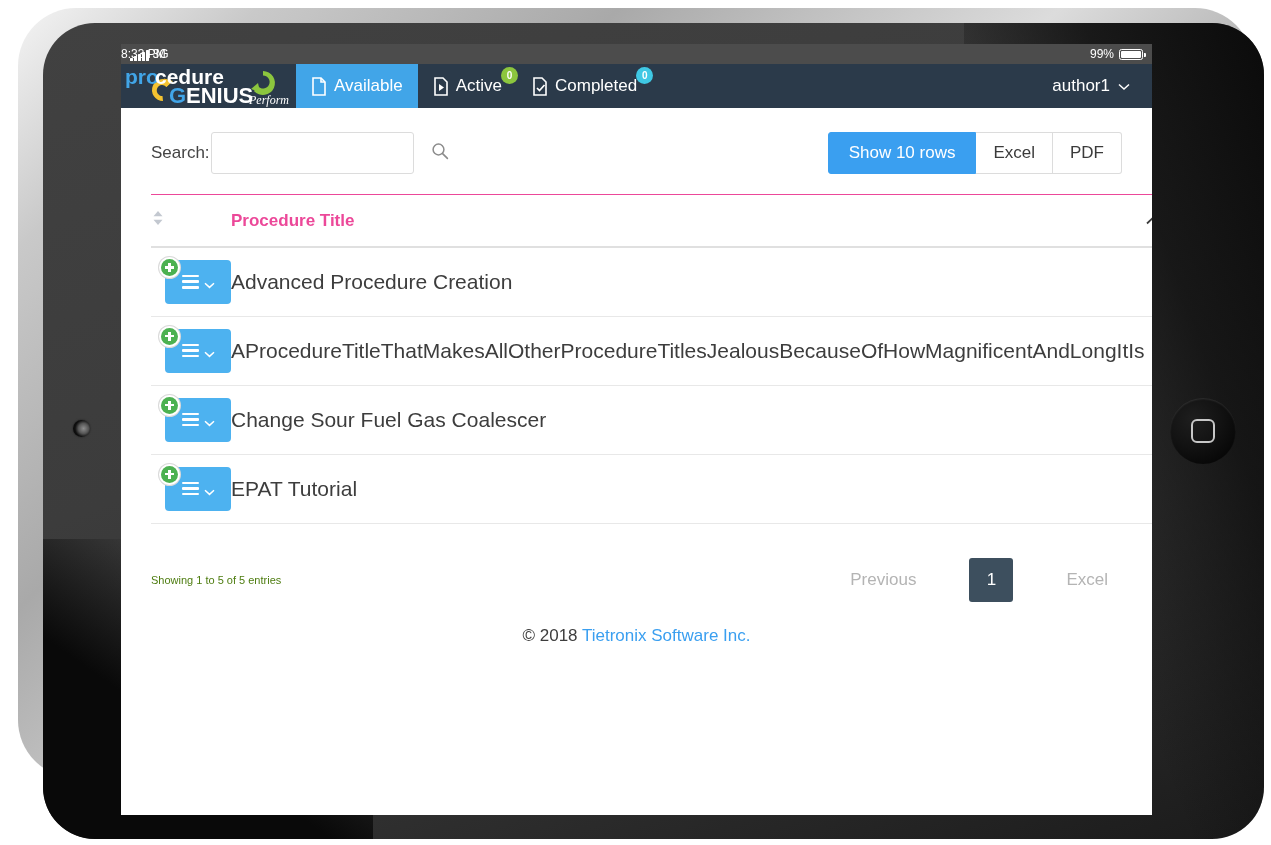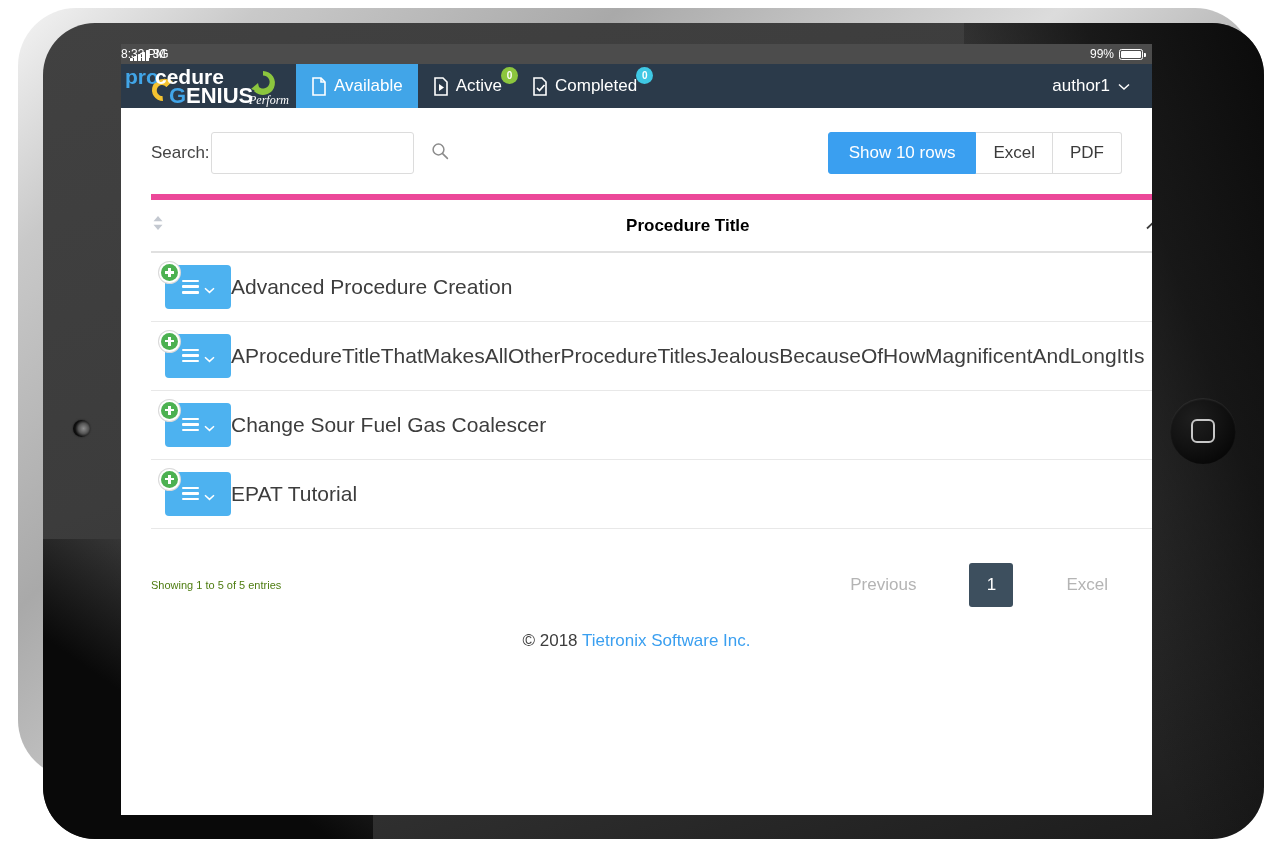--- a/index.html
+++ b/index.html
@@ -189,25 +189,25 @@
   .tbtn.primary {
     background: #3a9ff0; color: #fff; border-color: #3a9ff0;
     padding: 0 20px;
     border-radius: 3px 0 0 3px;
   }
   .tbtn.last { border-radius: 0 3px 3px 0; }
 
   
   table#proc-table { width: 100%; border-collapse: collapse; }
   #proc-table thead th {
-    border-top: 6px solid #ec4899;
+    border-top: 1px solid #ec4899;
     border-bottom: 2px solid #e0e0e0;
     padding: 14px 0;
-    text-align: center;
-    font-size: 17px; font-weight: bold; color: #000000;
+    text-align: left;
+    font-size: 17px; font-weight: bold; color: #ec4899;
   }
   th.col-sorticon { width: 112px; text-align: center; }
   th.col-actions  { width: 36px; }
   th.col-caret    { width: 40px; text-align: right; padding-right: 4px; }
 
   #proc-table tbody td {
     border-bottom: 1px solid #e8e8e8;
     padding: 0;
     height: 69px;
     vertical-align: middle;

